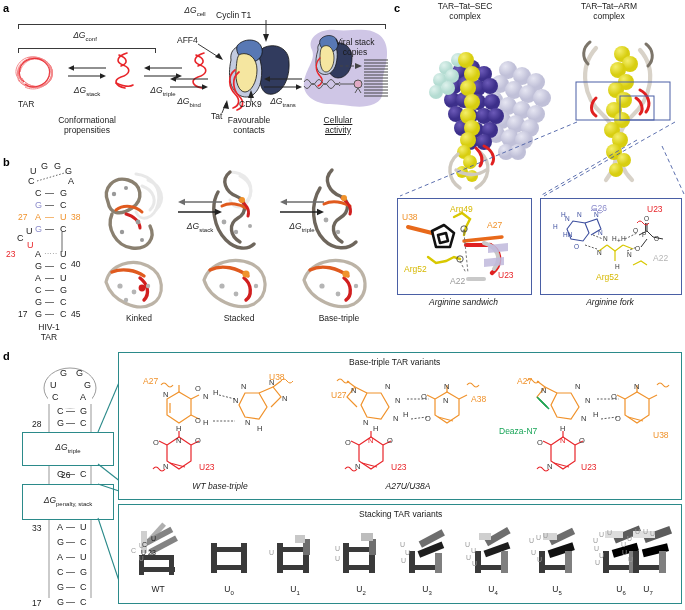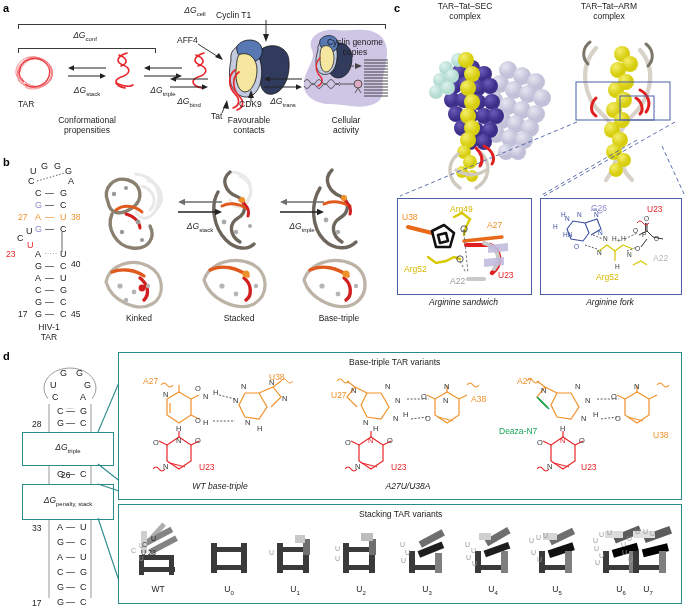--- a/index.html
+++ b/index.html
@@ -203,25 +203,25 @@
         <line x1="68" y1="57" x2="92" y2="57"></line>
       <line x1="68" y1="60" x2="92" y2="60"></line>
         <line x1="68" y1="63" x2="92" y2="63"></line>
       <line x1="68" y1="66" x2="92" y2="66"></line>
         <line x1="68" y1="69" x2="92" y2="69"></line>
       <line x1="68" y1="72" x2="92" y2="72"></line>
     </g>
   </svg>
 
   <div class="abs lbl-c" style="left:318px;top:38px;width:74px;">
-    <div>Cyclin genome</div>
+    <div>Viral stack</div>
     <div>copies</div>
   </div>
 
-  <div class="abs lbl-c" style="left:300px;top:116px;width:92px;">
+  <div class="abs lbl-c" style="left:292px;top:116px;width:92px;text-decoration:underline;">
     <div>Cellular</div>
     <div>activity</div>
   </div>
 </div>
 
 <div class="abs" style="left:0;top:152px;width:392px;height:196px;">
   <div class="abs panel-letter" style="left:3px;top:4px;">b</div>
 
   <div class="abs" style="left:6px;top:6px;width:86px;height:180px;">
 

